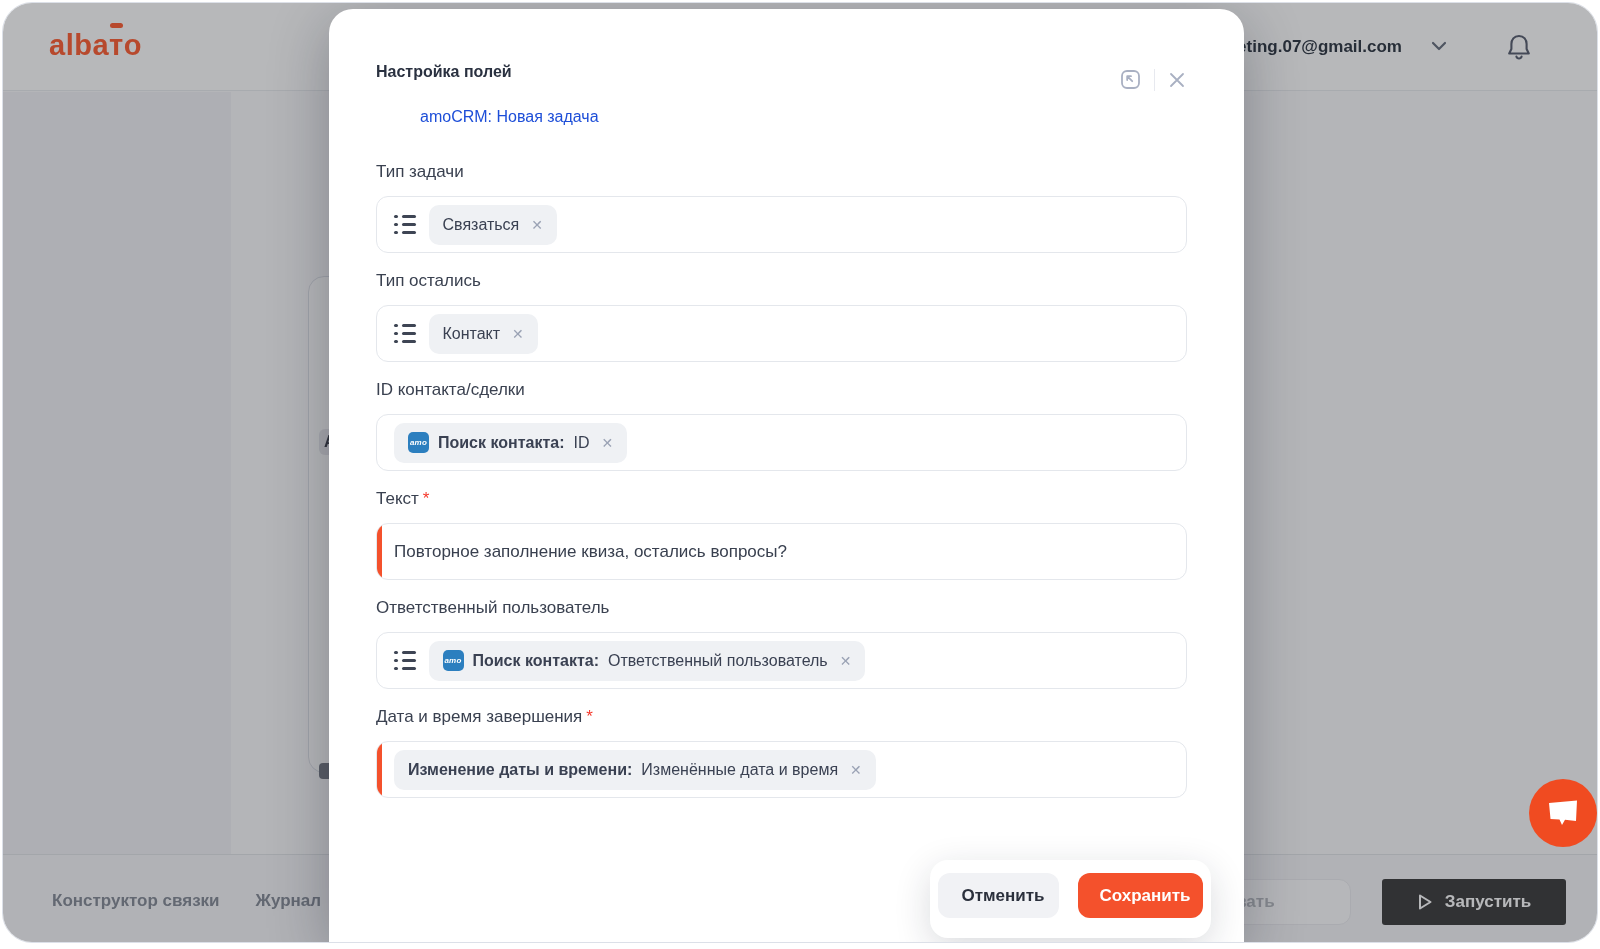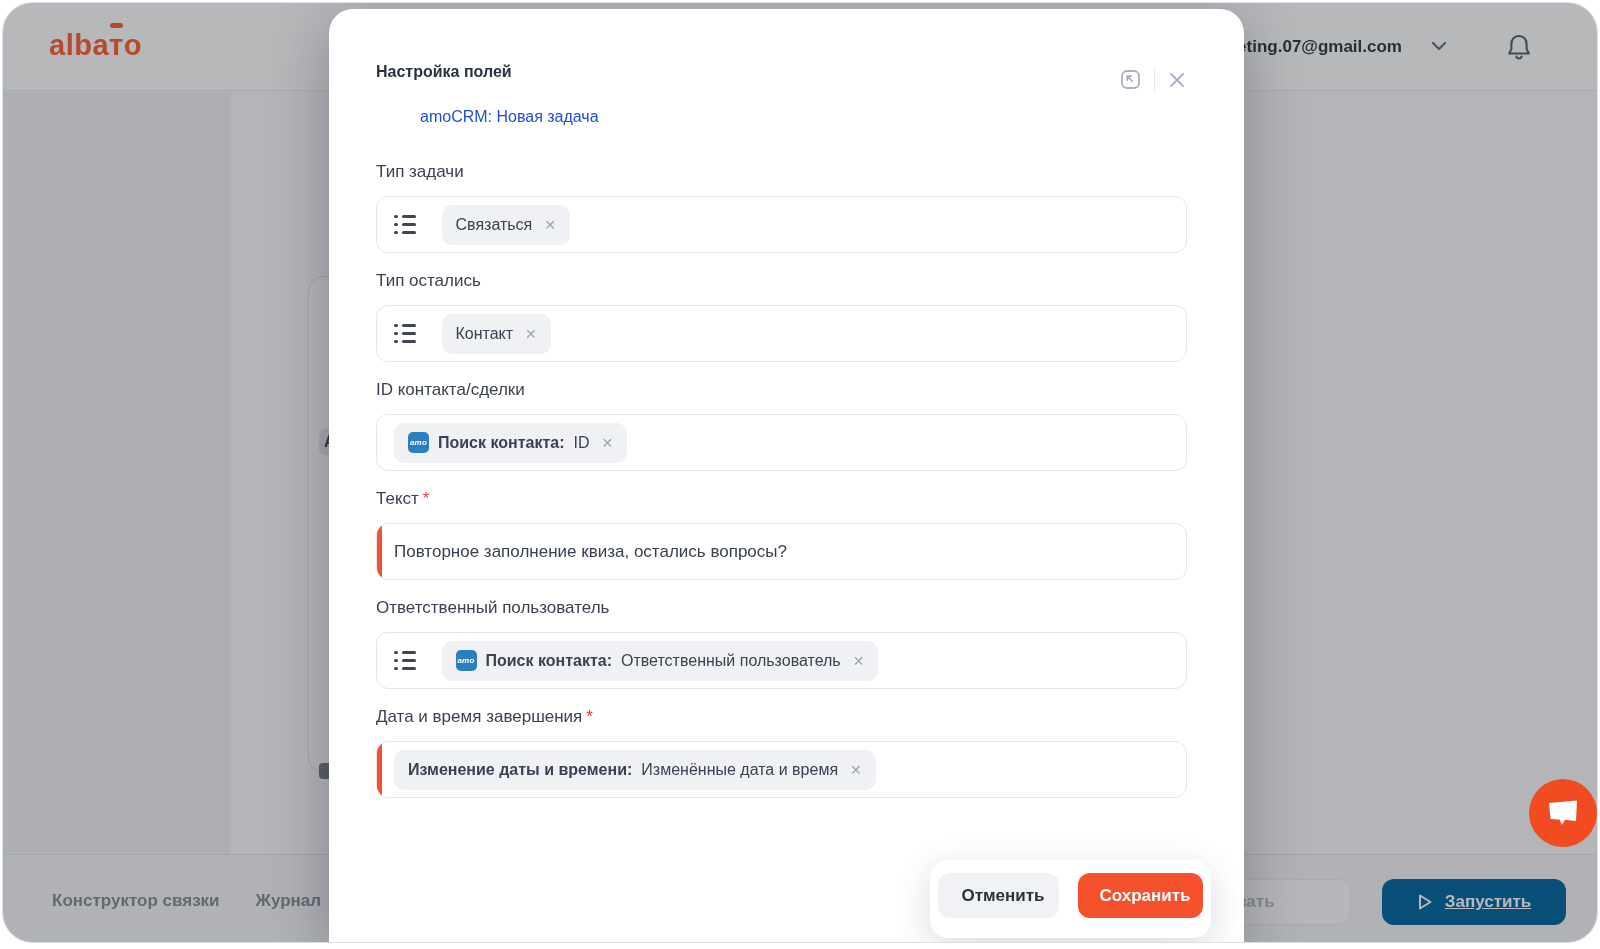--- a/index.html
+++ b/index.html
@@ -32,40 +32,40 @@
     border-radius:4px; background:#7A7E88; }
 
   .footer { position:absolute; left:0; right:0; bottom:0; height:88px; background:#F7F7F9;
     border-top:1px solid #E3E5E9; z-index:1; }
   .tabs { position:absolute; left:38px; top:22px; display:flex; gap:36px; font-size:17px;
     font-weight:600; color:#878D99; line-height:48px;margin-left:11px; }
   .btn-partial { position:absolute; right:246px; top:24px; width:190px; height:46px;
     background:#FEFEFF; border:1px solid #ECEDF1; border-radius:12px; text-align:center;
     line-height:44px; padding-right:22px; font-size:17px; font-weight:600; color:#B9BCC2; }
   .btn-run { position:absolute; right:31px; top:24px; width:184px; height:46px;
-    background:#0369a1; border-radius:12px; display:flex; align-items:center;
-    justify-content:center; gap:12px; font-size:17px; font-weight:700; color:#FFFFFF;text-decoration:underline; }
+    background:#404040; border-radius:3px; display:flex; align-items:center;
+    justify-content:center; gap:12px; font-size:17px; font-weight:700; color:#FFFFFF; }
 
   .overlay { position:absolute; inset:0; background:rgba(18,21,28,0.30); z-index:5; }
 
   
   .modal { position:absolute; left:326px; top:6px; width:915px; bottom:0;
     background:#fff; border-radius:24px 24px 0 0; z-index:20;
     box-shadow:0 14px 60px rgba(15,20,35,0.30); }
   .m-title { position:absolute; left:47px; top:54px; font-size:16px; font-weight:700; color:#2A3140; }
   .m-sub { position:absolute; left:47px; top:99px; font-size:16px; color:#1d4ed8;margin-left:44px; }
   .m-icons { position:absolute; right:57px; top:59px; display:flex; align-items:center; gap:12px; }
   .m-icons .vdiv { width:1px; height:22px; background:#E7E9EF; }
 
   .field { position:absolute; left:47px; right:57px; height:95px; }
   .f-label { font-size:17px; color:#3A4150; }
   .f-label .req { color:#F5392C; margin-left:4px; }
   .f-box { position:absolute; top:34px; left:0; right:0; height:57px; background:#fff;
     border:1px solid #E4E7EC; border-radius:12px; display:flex; align-items:center;
-    padding-left:17px; gap:26px; overflow:hidden; }
+    padding-left:17px; gap:13px; overflow:hidden; }
   .f-box.accent::before { content:''; position:absolute; left:0; top:0; bottom:0; width:5px;
     background:#F4512C; border-radius:12px 0 0 12px; }
   .list-icon { display:flex; flex-direction:column; gap:4.5px; flex:0 0 auto; }
   .list-icon i { display:flex; align-items:center; gap:4px; }
   .list-icon i::before { content:''; width:3.5px; height:3.5px; border-radius:50%; background:#3E4554; }
   .list-icon i::after { content:''; width:14px; height:2.6px; border-radius:2px; background:#3E4554; }
   .chip { height:40px; background:#EFF1F4; border-radius:10px; display:inline-flex;
     align-items:center; padding:0 14px; gap:9px; font-size:16px; color:#3A4152; white-space:nowrap; }
   .chip b { font-weight:700; }
   .chip .x { color:#9AA2B4; font-size:14px; margin-left:3px; cursor:pointer; }

